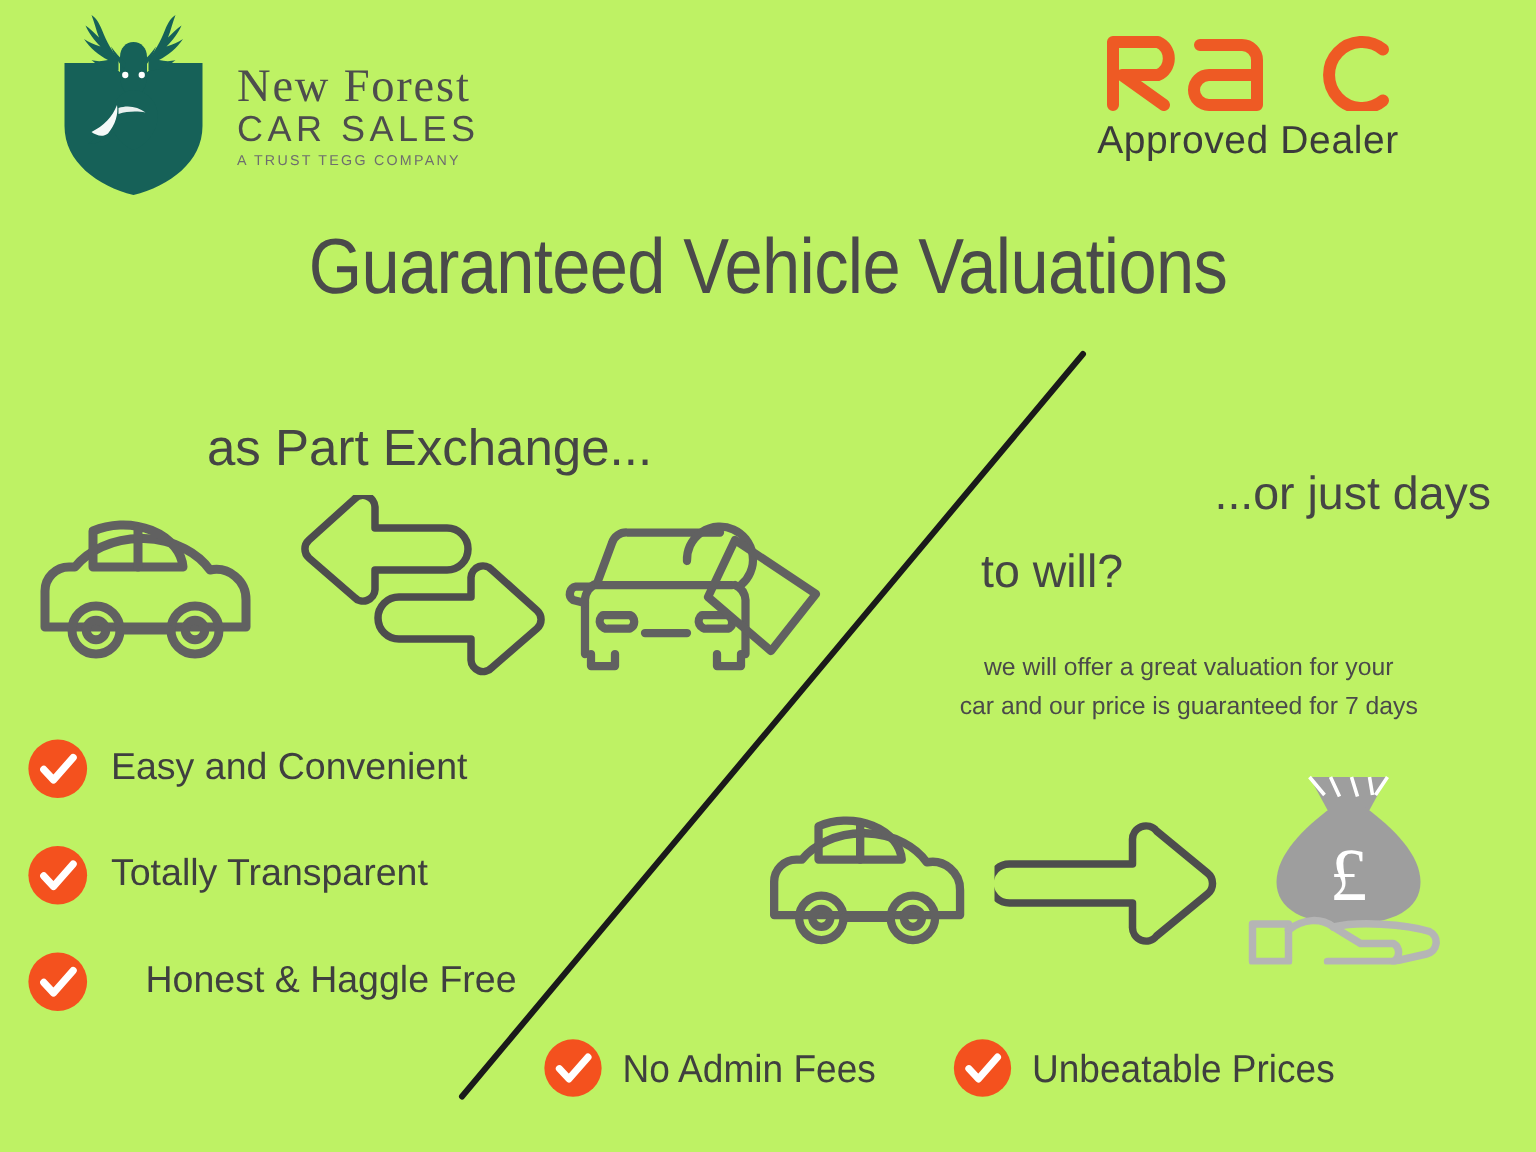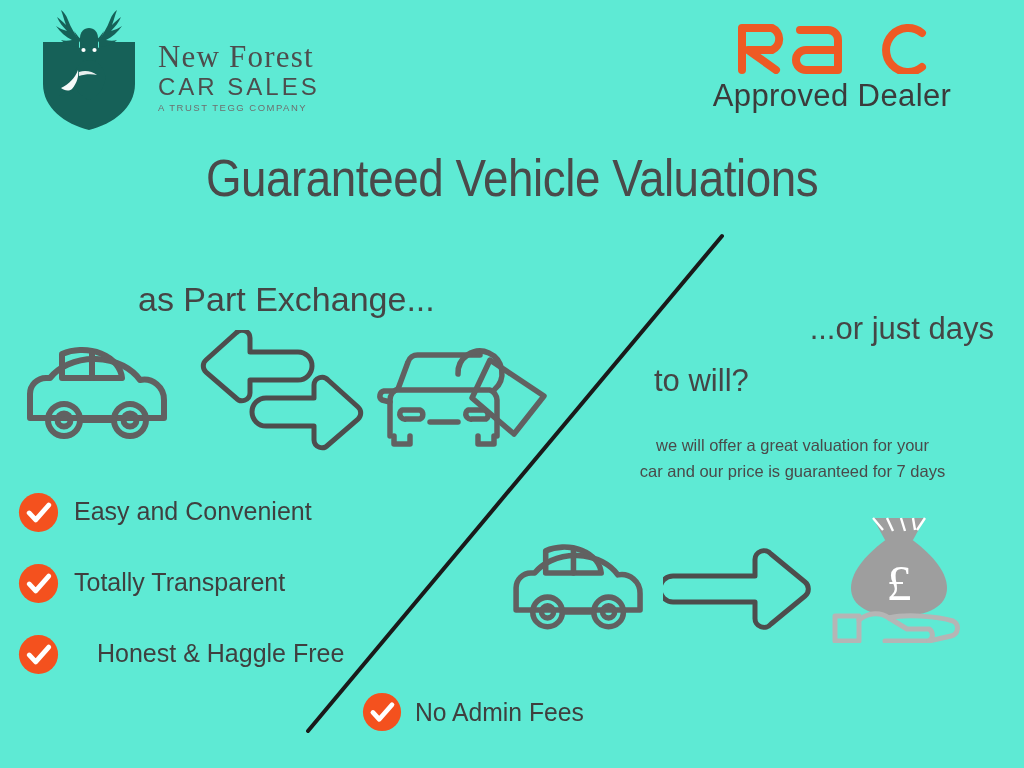--- a/index.html
+++ b/index.html
@@ -4,21 +4,21 @@
 <style>
   * { margin:0; padding:0; box-sizing:border-box; }
   html, body { background:#ffffff; }
   body {
     width:1024px; height:768px;
     font-family:"Liberation Sans", sans-serif;
     color:#4a4a4a;
     position:relative;
     overflow:hidden;
   }
-  #canvas { position:relative; width:1024px; height:768px; background:#5eead4;padding-left:38px; }
+  #canvas { position:relative; width:1024px; height:768px; background:#bef264;padding-left:38px; }
 
   
   .abs { position:absolute; }
 
   
   #brand-logo { left:30px; top:6px; width:320px; height:128px; }
   #brand-mark { position:absolute; left:5px; top:4px; width:108px; height:122px; }
   #brand-words { position:absolute; left:128px; top:34px; width:230px; }
   .bw-1 {
     font-family:"Liberation Serif", serif;
@@ -31,21 +31,21 @@
   }
   .bw-3 {
     font-size:9.5px; letter-spacing:1.5px; color:#6e6e6e;
     line-height:16px; white-space:nowrap;
   }
 
   
   #rac-block { right:42px; top:20px; text-align:center; width:300px; }
   #rac-logo { display:block; margin:0 auto; }
   #rac-tagline {
-    font-size:31px; color:#3b3b3b; letter-spacing:0.4px;
+    font-size:26px; color:#3b3b3b; letter-spacing:0.4px;
     margin-top:4px; white-space:nowrap; font-weight:400;
   }
 
   
   #main-title {
     left:0; right:0; top:148px; text-align:center;
     font-size:52px; color:#4a4a4a; letter-spacing:-0.5px;
     transform:scaleX(0.88); transform-origin:center top;
     white-space:nowrap; font-weight:400;
   }
@@ -266,15 +266,22 @@
   <div id="bottom-bullets" class="abs">
 
     <div class="bb-item">
       <svg class="bb-check" viewBox="0 0 44 44">
         <circle cx="22" cy="22" r="21" fill="#F4511E"></circle>
         <path d="M12 22.5 L19 30 L33 14" fill="none" stroke="#ffffff" stroke-width="5.2" stroke-linecap="round" stroke-linejoin="round"></path>
       </svg>
       <span class="bb-text">No Admin Fees</span>
     </div>
 
+    <div class="bb-item">
+      <svg class="bb-check" viewBox="0 0 44 44">
+        <circle cx="22" cy="22" r="21" fill="#F4511E"></circle>
+        <path d="M12 22.5 L19 30 L33 14" fill="none" stroke="#ffffff" stroke-width="5.2" stroke-linecap="round" stroke-linejoin="round"></path>
+      </svg>
+      <span class="bb-text">Unbeatable Prices</span>
+    </div>
   </div>
 
 </div>
 
 </body></html>

